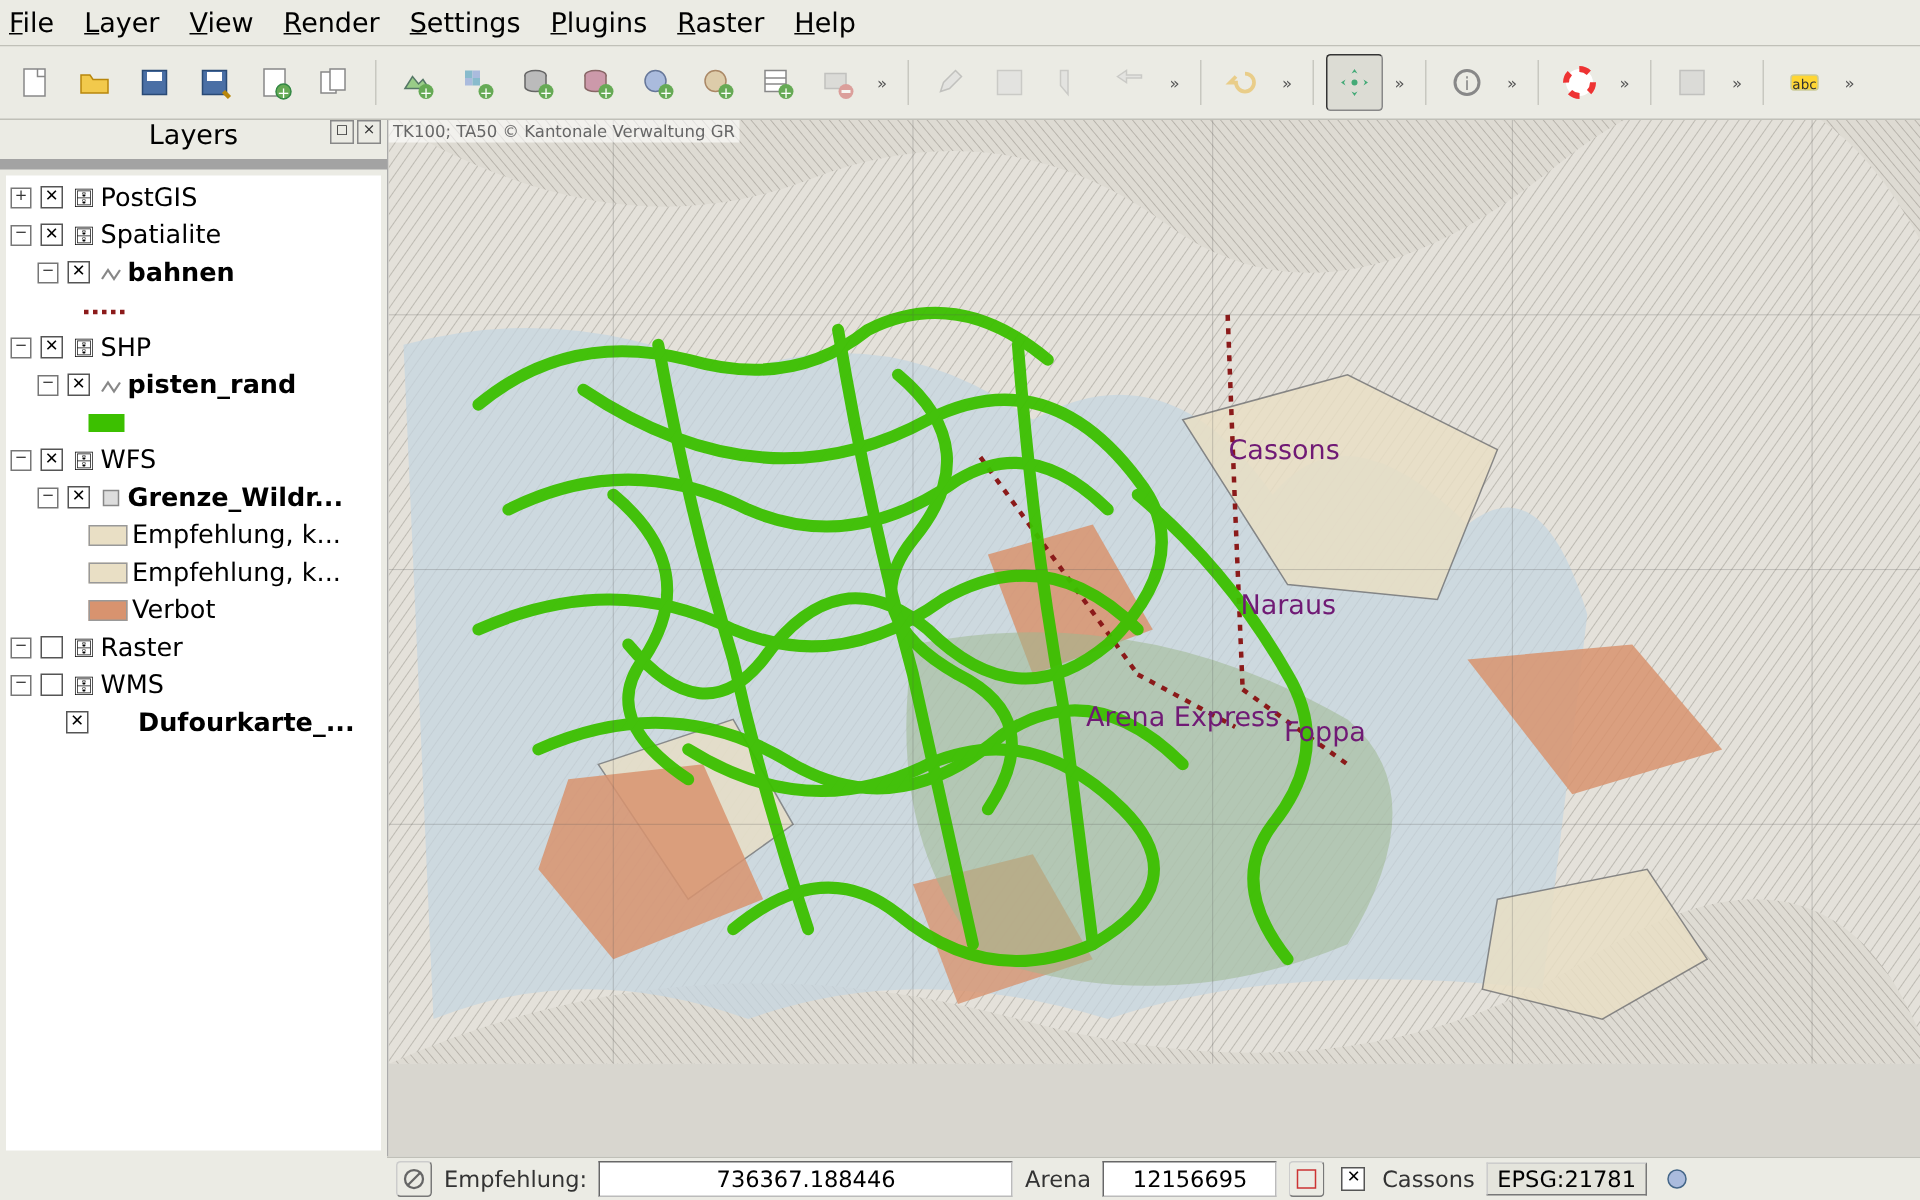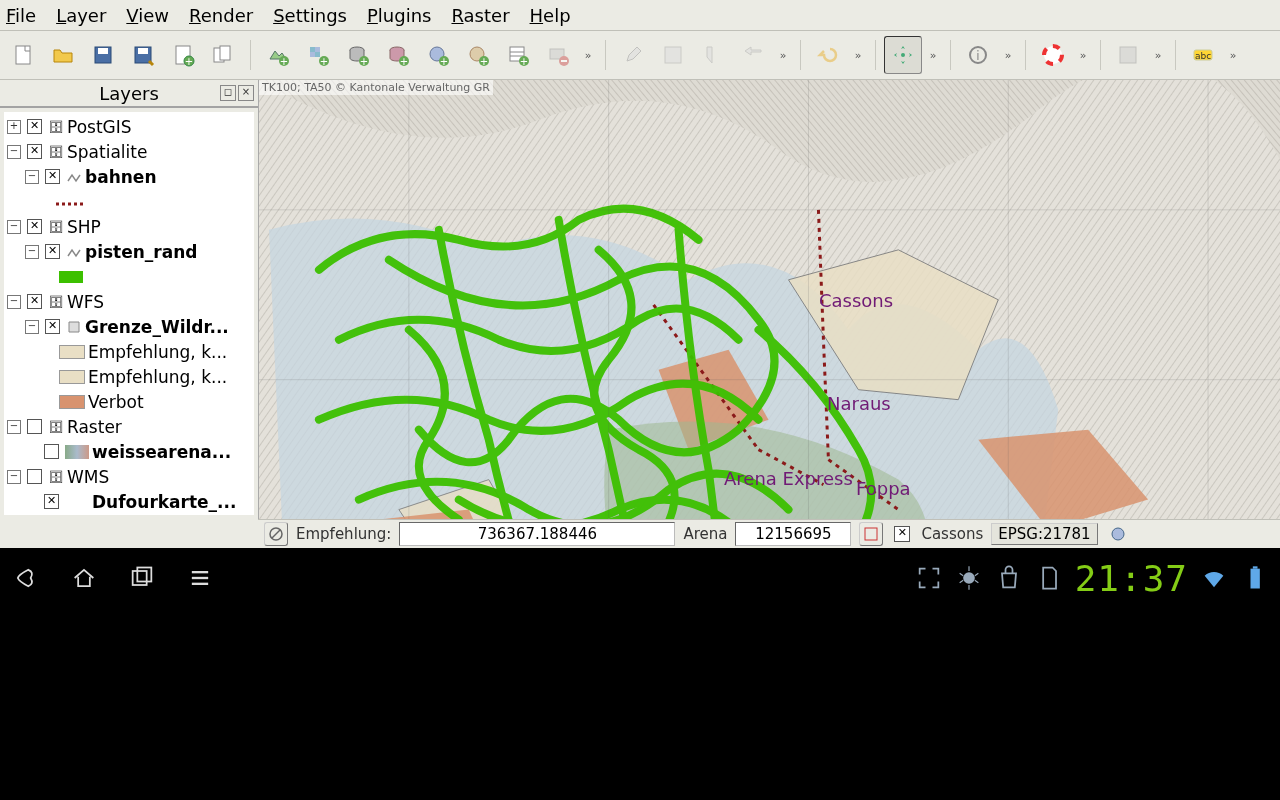--- a/index.html
+++ b/index.html
@@ -1,27 +1,27 @@
 <!DOCTYPE html>
 <html><head>
 <meta charset="utf-8">
 <style>
 html,body{margin:0;padding:0;width:1280px;height:800px;font-family:"DejaVu Sans",Arial,sans-serif;font-size:18px;background:#000;overflow:hidden;user-select:none}
-.app{width:1280px;height:548px;background:#ebebe4;display:flex;flex-direction:column}
+.app{width:1280px;height:800px;background:#ebebe4;display:flex;flex-direction:column}
 .menubar{height:30px;background:#ebebe4;border-bottom:1px solid #c0c0b8;display:flex;align-items:center;padding:0 6px;gap:20px}
 .menubar span{cursor:default}
 .menubar span::first-letter{text-decoration:underline}
 .toolbar{height:48px;background:#ebebe4;border-bottom:1px solid #c0c0b8;display:flex;align-items:center;padding:0 4px;gap:2px}
 .tb{width:36px;height:36px;display:flex;align-items:center;justify-content:center;border:1px solid transparent;border-radius:3px}
 .tb.pressed{border:1px inset #888;background:#dcdcd4}
 .sep{width:1px;height:30px;background:#c8c8c0;margin:0 6px}
 .more{width:18px;font-size:11px;color:#555;display:flex;align-items:center;justify-content:center}
 .body{flex:1;display:flex;min-height:0}
 .layers-panel{width:258px;background:#ebebe4;border-right:1px solid #aaa;display:flex;flex-direction:column}
-.layers-title{height:26px;display:flex;align-items:center;justify-content:center;position:relative;border-bottom:2px solid #a3a3a3}
+.layers-title{height:26px;display:flex;align-items:flex-start;justify-content:center;position:relative;border-bottom:7px solid #a3a3a3}
 .pin-close{position:absolute;right:4px;display:flex;gap:2px}
 .pc{width:14px;height:14px;border:1px solid #888;font-size:10px;line-height:12px;text-align:center;color:#333}
 .tree{flex:1;background:#fff;margin:4px;overflow:auto;padding:2px 0;font-size:17px}
 .tree-row{display:flex;align-items:center;height:25px;white-space:nowrap}
 .tog{width:12px;height:12px;border:1px solid #777;font-size:10px;line-height:10px;text-align:center;margin:0 3px;color:#333;background:#fff}
 .chk{width:13px;height:13px;border:1px solid #555;margin:0 3px;font-size:11px;line-height:11px;text-align:center;background:#fff}
 .noexp{width:19px}
 .ind{display:inline-block}
 .ico{width:16px;height:16px;margin:0 3px;display:inline-flex;align-items:center;justify-content:center;font-size:12px}
 .swatch{width:24px;height:12px;margin:0 3px}
@@ -325,27 +325,20 @@
           <div class="swatch" style="background:#d8936f;border:1px solid #999"></div>
           <span>Verbot</span>
         </div>
 
         <div class="tree-row">
           <span class="tog">−</span>
             <span class="chk"></span>
           <span class="ico">🗄</span>
           <span>Raster</span>
         </div>
-        <div class="tree-row">
-          <span class="ind" style="width:18px"></span>
-            <span class="noexp"></span>
-            <span class="chk"></span>
-          <div class="swatch" style="background:linear-gradient(90deg,#8a8,#abc,#c98);height:14px"></div>
-          <b>weissearena...</b>
-        </div>
 
         <div class="tree-row">
           <span class="tog">−</span>
             <span class="chk"></span>
           <span class="ico">🗄</span>
           <span>WMS</span>
         </div>
         <div class="tree-row">
           <span class="ind" style="width:18px"></span>
             <span class="noexp"></span>

